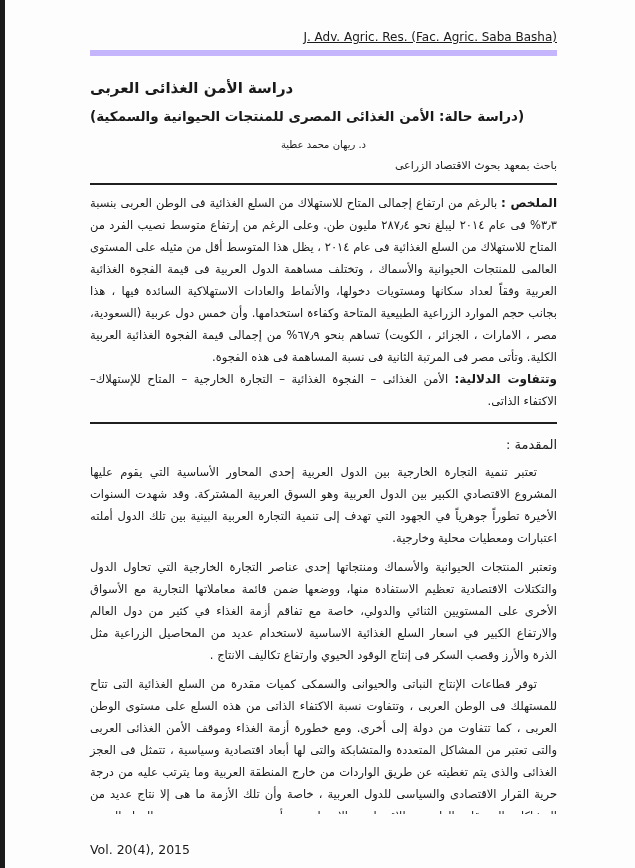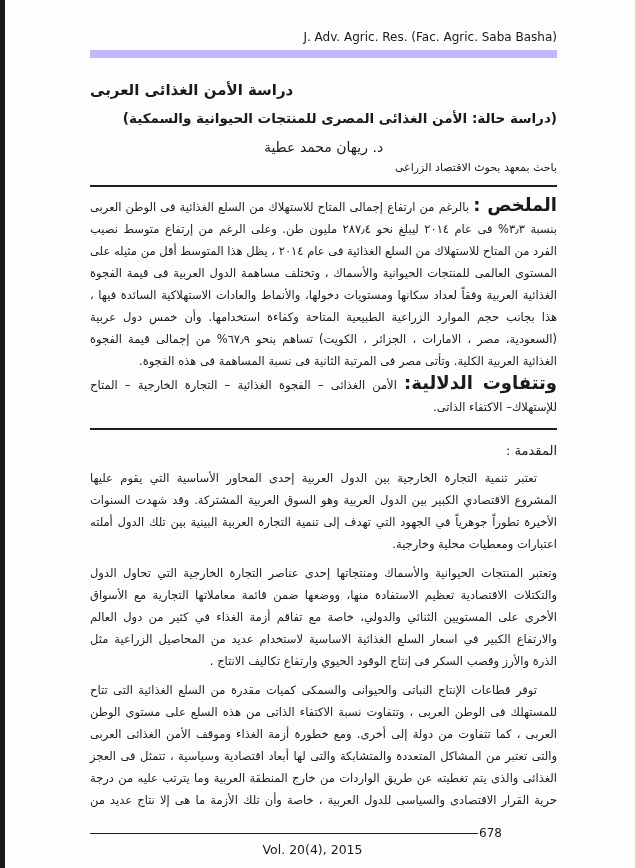--- a/index.html
+++ b/index.html
@@ -21,42 +21,43 @@
     top: 0; left: 0; right: 0; bottom: 54px;
     padding: 30px 78px 0 90px;
     overflow: hidden;
   }
   .journal-header {
     direction: ltr;
     text-align: right;
     font-size: 12px;
     line-height: 15px;
     padding-bottom: 5px;
-    border-bottom: 8px solid #c4b5fd;
+    border-bottom: 6px solid #c4b5fd;
+    text-decoration: underline;
   }
   .title {
     direction: rtl;
     text-align: left;
     font-size: 15px;
     font-weight: bold;
     margin: 22px 0 0 0;
     line-height: 20px;
   }
   .subtitle {
     direction: rtl;
-    text-align: right;
+    text-align: left;
     font-size: 13.5px;
     font-weight: bold;
     margin: 9px 0 0 0;
     line-height: 19px;
   }
   .author {
     direction: rtl;
     text-align: center;
-    font-size: 14px;
+    font-size: 10px;
     margin-top: 11px;
     line-height: 16px;
   }
   .affiliation {
     direction: rtl;
     text-align: right;
     font-size: 11px;
     margin-top: 5px;
     line-height: 15px;
   }
@@ -65,21 +66,21 @@
     margin-top: 10px;
   }
   .para {
     direction: rtl;
     text-align: justify;
     font-size: 11.5px;
     line-height: 22px;
     margin: 7px 0 0 0;
   }
   .para.indent { text-indent: 20px; }
-  .lbl { font-weight: bold; font-size: 18px; }
+  .lbl { font-weight: bold; font-size: 12px; }
   .keywords { margin-top: 0; }
   .sec-heading {
     direction: rtl;
     text-align: right;
     font-size: 13px;
     font-weight: normal;
     margin: 12px 0 0 0;
     line-height: 18px;
   }
   .footer {
@@ -96,21 +97,21 @@
     flex: 1;
     border-top: 1.5px solid #1f1f1f;
   }
   .page-number {
     font-size: 12px;
     line-height: 14px;
     padding-left: 1px;
   }
   .volume {
     direction: ltr;
-    text-align: center;
+    text-align: left;
     font-size: 12.5px;
     margin: 2px 22px 0 0;
     line-height: 16px;
   }
 </style>
 </head>
 <body>
 
 <div class="scan-edge"></div>
 
@@ -145,18 +146,14 @@
   <p class="para indent" dir="rtl">تعتبر تنمية التجارة الخارجية بين الدول العربية إحدى المحاور الأساسية التي يقوم عليها المشروع الاقتصادي الكبير بين الدول العربية وهو السوق العربية المشتركة. وقد شهدت السنوات الأخيرة تطوراً جوهرياً في الجهود التي تهدف إلى تنمية التجارة العربية البينية بين تلك الدول أملته اعتبارات ومعطيات محلية وخارجية.</p>
 
   <p class="para" dir="rtl">وتعتبر المنتجات الحيوانية والأسماك ومنتجاتها إحدى عناصر التجارة الخارجية التي تحاول الدول والتكتلات الاقتصادية تعظيم الاستفادة منها، ووضعها ضمن قائمة معاملاتها التجارية مع الأسواق الأخرى على المستويين الثنائي والدولي، خاصة مع تفاقم أزمة الغذاء في كثير من دول العالم والارتفاع الكبير في اسعار السلع الغذائية الاساسية لاستخدام عديد من المحاصيل الزراعية مثل الذرة والأرز وقصب السكر فى إنتاج الوقود الحيوي وارتفاع تكاليف الانتاج .</p>
 
 
   <p class="para indent" dir="rtl">توفر قطاعات الإنتاج النباتى والحيوانى والسمكى كميات مقدرة من السلع الغذائية التى تتاح للمستهلك فى الوطن العربى ، وتتفاوت نسبة الاكتفاء الذاتى من هذه السلع على مستوى الوطن العربى ، كما تتفاوت من دولة إلى أخرى. ومع خطورة أزمة الغذاء وموقف الأمن الغذائى العربى والتى تعتبر من المشاكل المتعددة والمتشابكة والتى لها أبعاد اقتصادية وسياسية ، تتمثل فى العجز الغذائى والذى يتم تغطيته عن طريق الواردات من خارج المنطقة العربية وما يترتب عليه من درجة حرية القرار الاقتصادى والسياسى للدول العربية ، خاصة وأن تلك الأزمة ما هى إلا نتاج عديد من المشاكل والمعوقات الطبيعية والاقتصادية والاجتماعية. وتأتى مصر من حيث ترتيب الدول العربية الثانية بعد السعودية فى نسبة المساهمة فى قيمة الفجوة الغذائية ، لذا كانت من الأهمية بمكان إلقاء الضوء على وضع الأمن الغذائى العربى والمصرى للوقوف على إمكانيات هذا القطاع.</p>
 
 </div>
 
 <div class="footer">
-  <div class="footer-rule-row">
-    <div class="footer-rule"></div>
-    <span class="page-number">678</span>
-  </div>
   <div class="volume">Vol. 20(4), 2015</div>
 </div>
 
 </body></html>

